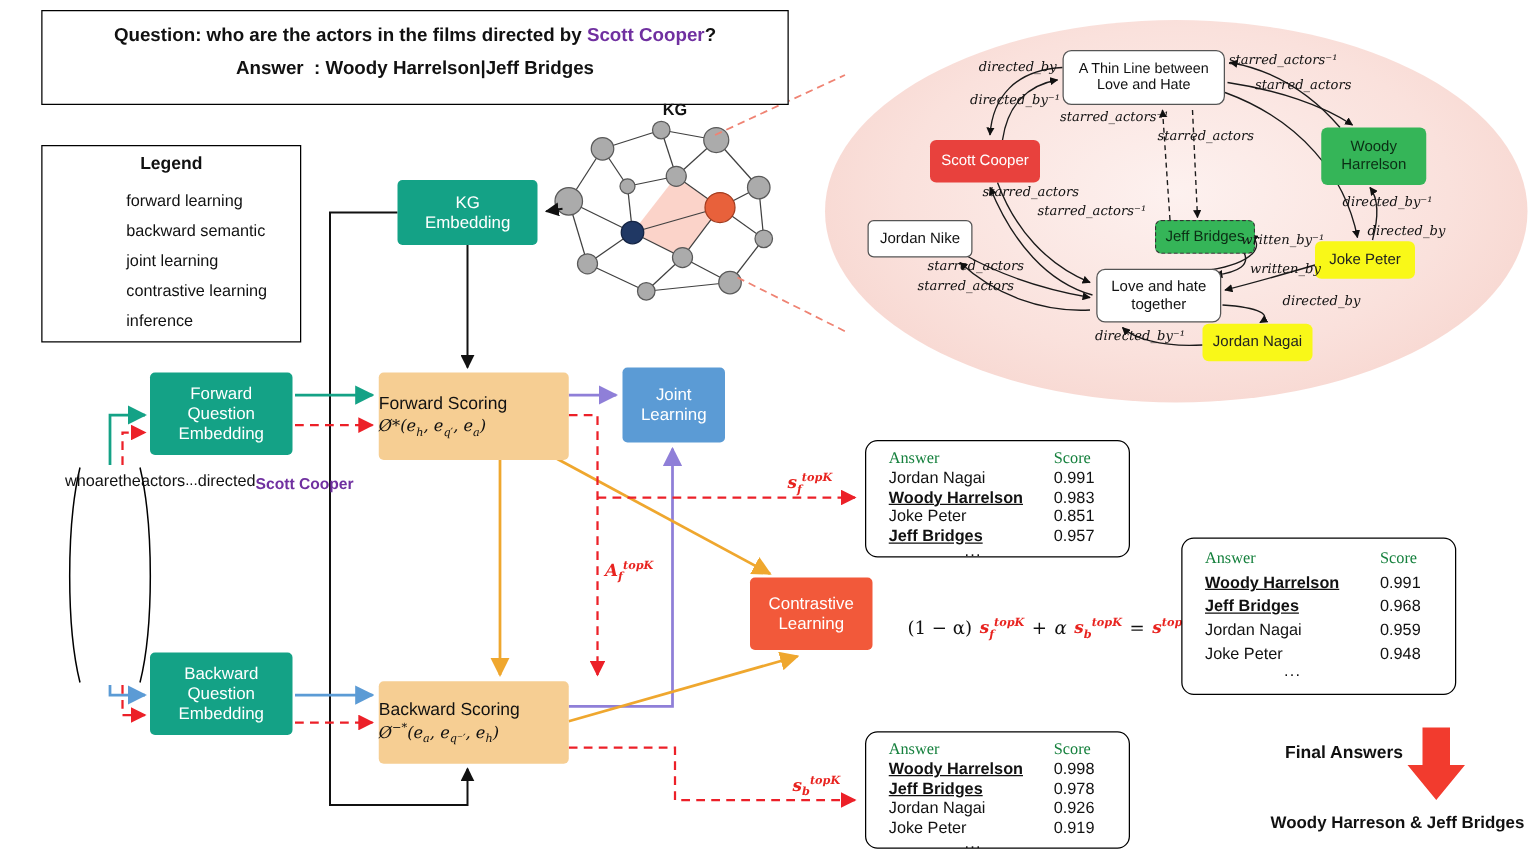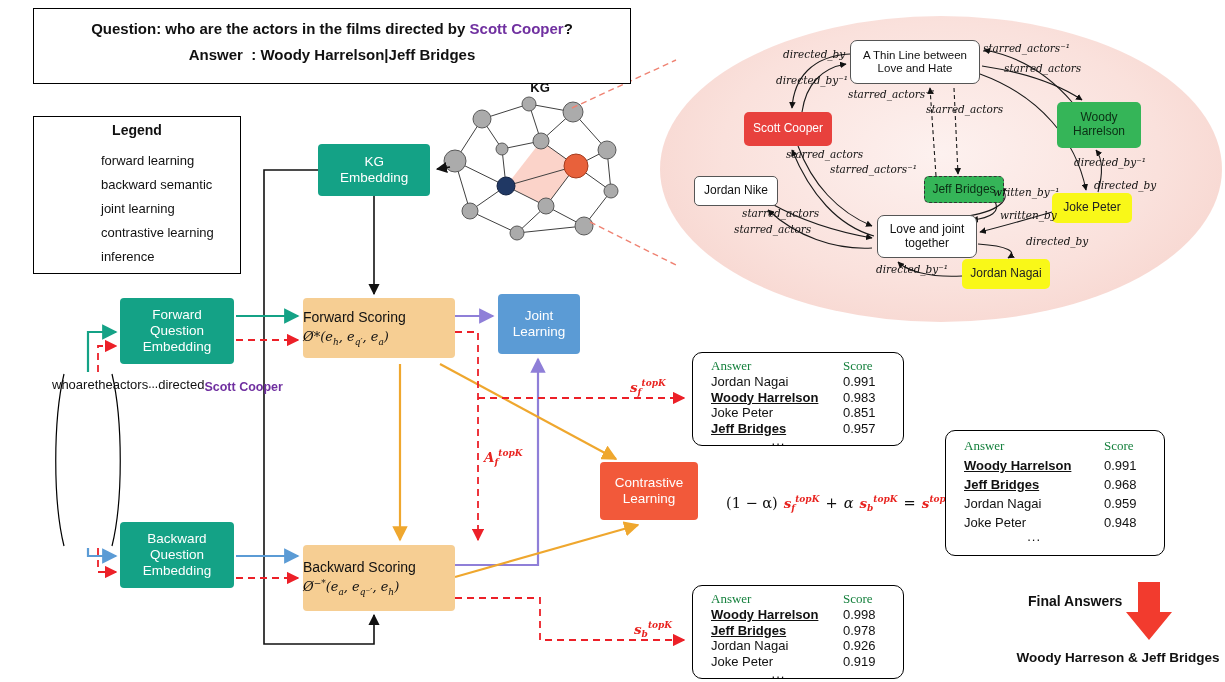--- a/index.html
+++ b/index.html
@@ -237,21 +237,21 @@
     </div>
 
   <div class="box teal" style="left:120px;top:298px;width:114px;height:66px;padding:0 10px;box-sizing:border-box;">
       <span>Forward Question Embedding</span>
     </div>
 
   <div class="box teal" style="left:120px;top:522px;width:114px;height:66px;padding:0 10px;box-sizing:border-box;">
       <span>Backward Question Embedding</span>
     </div>
 
-  <div class="box tan" style="left:303px;top:298px;width:152px;height:60px;">
+  <div class="box tan" style="left:303px;top:298px;width:152px;height:70px;">
     <div class="box-title">Forward Scoring</div>
     <div class="box-formula"><span>Ø*(e</span><sub>h</sub><span>, e</span><sub>q′</sub><span>, e</span><sub>a</sub><span>)</span></div>
   </div>
 
   <div class="box tan" style="left:303px;top:545px;width:152px;height:66px;">
     <div class="box-title">Backward Scoring</div>
     <div class="box-formula"><span>Ø</span><sup>−*</sup><span>(e</span><sub>a</sub><span>, e</span><sub>q⁻′</sub><span>, e</span><sub>h</sub><span>)</span></div>
   </div>
 
   <div class="box bluebox" style="left:498px;top:294px;width:82px;height:60px;padding:0 12px;box-sizing:border-box;">
@@ -375,21 +375,21 @@
   <div class="node ngreen-dash" style="left:924px;top:176px;width:80px;height:27px;">
       <span>Jeff Bridges</span>
     </div>
   <div class="node nwhite" style="left:694px;top:176px;width:84px;height:30px;">
       <span>Jordan Nike</span>
     </div>
   <div class="node nyellow" style="left:1052px;top:193px;width:80px;height:30px;">
       <span>Joke Peter</span>
     </div>
   <div class="node nwhite" style="left:877px;top:215px;width:100px;height:43px;border-radius:7px;">
-      <span>Love and joint together</span>
+      <span>Love and hate together</span>
     </div>
   <div class="node nyellow" style="left:962px;top:259px;width:88px;height:30px;">
       <span>Jordan Nagai</span>
     </div>
 
   <span class="elabel" style="left:783px;top:48px;">directed_by</span>
   <span class="elabel" style="left:776px;top:74px;">directed_by⁻¹</span>
   <span class="elabel" style="left:983px;top:42px;">starred_actors⁻¹</span>
   <span class="elabel" style="left:1004px;top:62px;">starred_actors</span>
   <span class="elabel" style="left:848px;top:88px;">starred_actors⁻¹</span>

